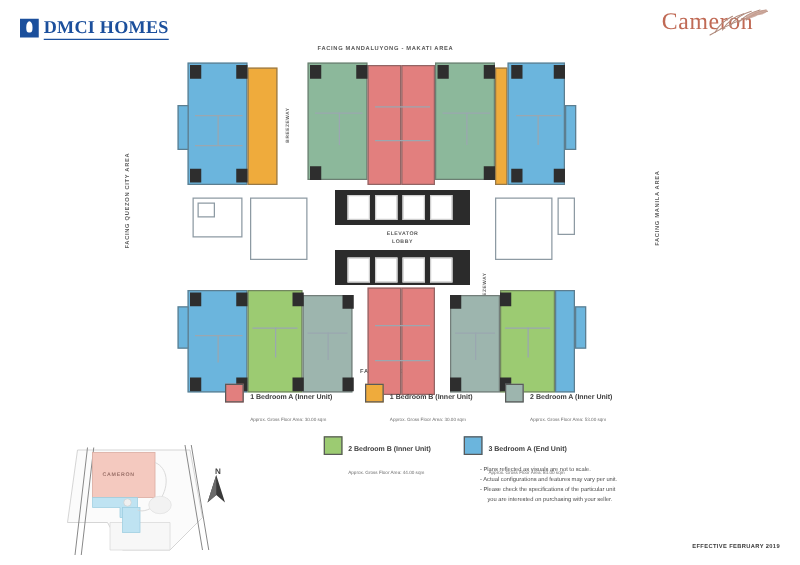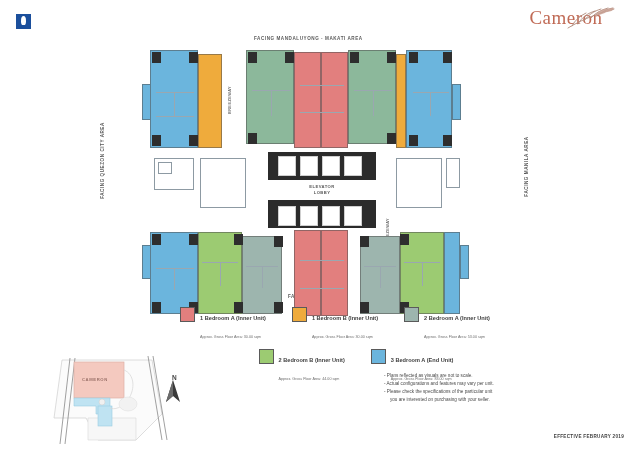--- a/index.html
+++ b/index.html
@@ -112,20 +112,21 @@
     color: #3d3d3d; letter-spacing: .3px; white-space: nowrap;
   }
 </style>
 </head>
 <body>
 
 <div id="page">
 
   <div class="dmci-logo">
     <span class="dmci-mark"></span>
+    <span class="dmci-text">DMCI HOMES</span>
   </div>
 
   <div class="cameron-logo">
     <svg class="leaf-svg" width="54" height="26" viewBox="0 0 54 26">
       <g stroke="#b08b7d" stroke-width="0.9" fill="none" stroke-linecap="round">
         <path d="M4,22 C14,16 28,9 50,3"></path>
         <path d="M14,18 C18,11 24,7 31,5"></path>
         <path d="M20,15 C24,9 30,5 37,3"></path>
         <path d="M27,12 C31,7 37,4 44,2"></path>
         <path d="M33,10 C37,6 43,3 49,2"></path>

